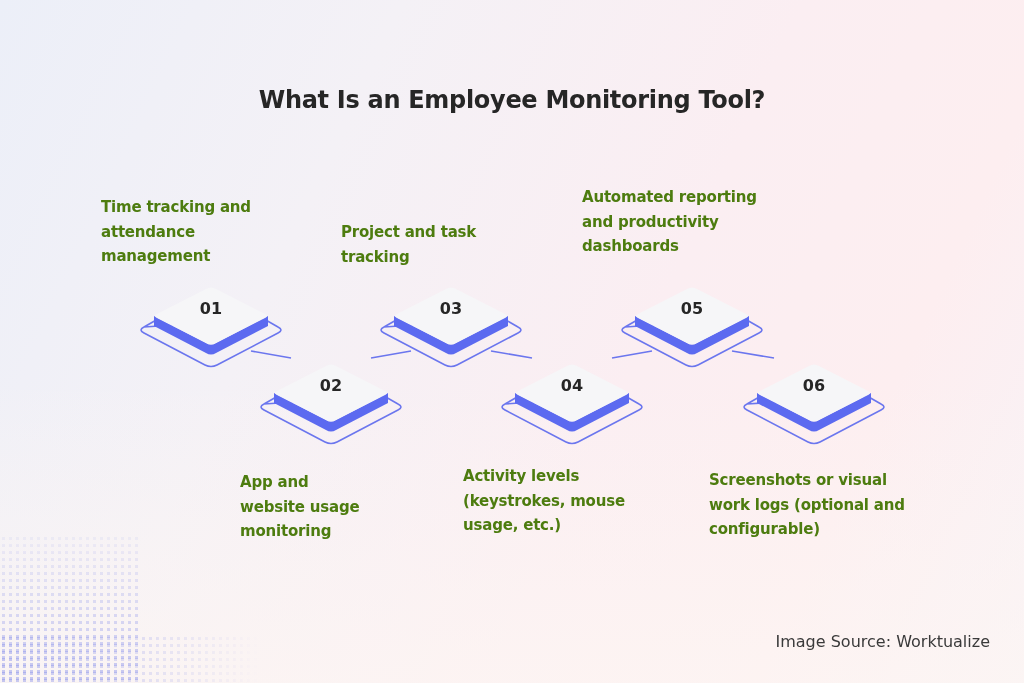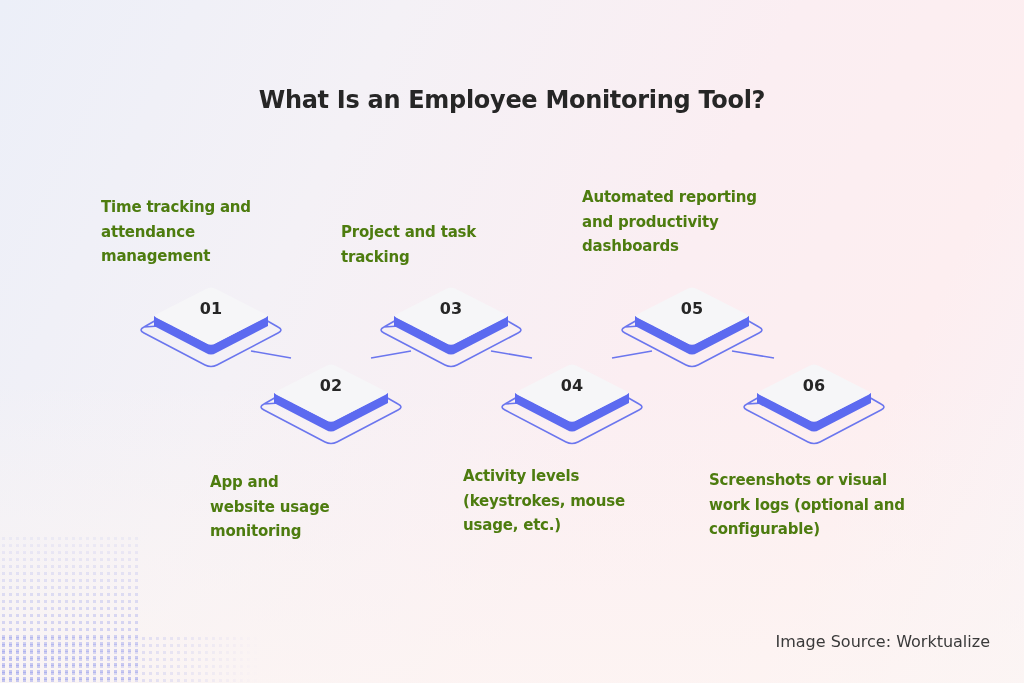--- a/index.html
+++ b/index.html
@@ -102,21 +102,21 @@
         <path d="M 809 366 Q 814 363 819 366 L 868 391 Q 872 393 868 395 L 819 420 Q 814 423 809 420 L 760 395 Q 756 393 760 391 Z" fill="#f6f6f8"></path>
         <text x="814" y="391" text-anchor="middle" class="tile-num">06</text>
       </g>
     </g>
 </svg>
 
 <div id="labels">
   <div class="label" style="left:101px; top:195px;">Time tracking and
 attendance
 management</div>
-  <div class="label" style="left:210px; top:470px;">App and
+  <div class="label" style="left:240px; top:470px;">App and
 website usage
 monitoring</div>
   <div class="label" style="left:341px; top:220px;">Project and task
 tracking</div>
   <div class="label" style="left:463px; top:464px;">Activity levels
 (keystrokes, mouse
 usage, etc.)</div>
   <div class="label" style="left:582px; top:185px;">Automated reporting
 and productivity
 dashboards</div>

